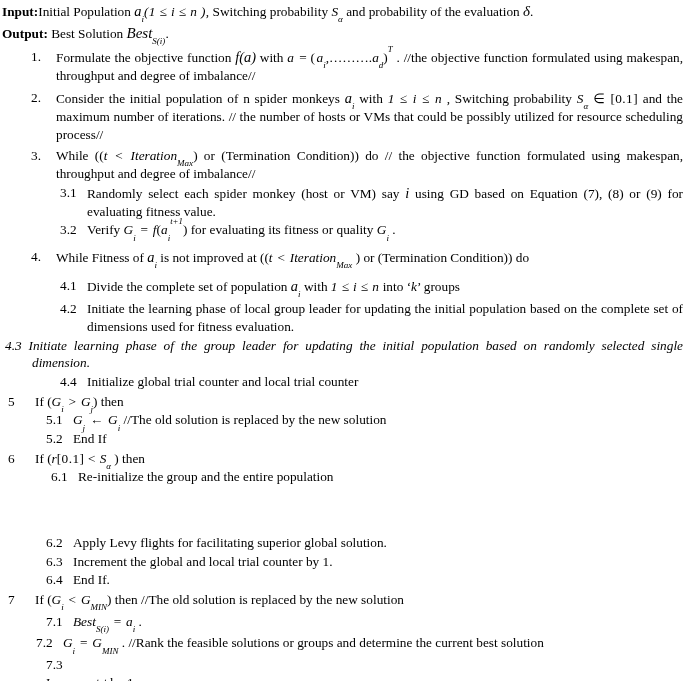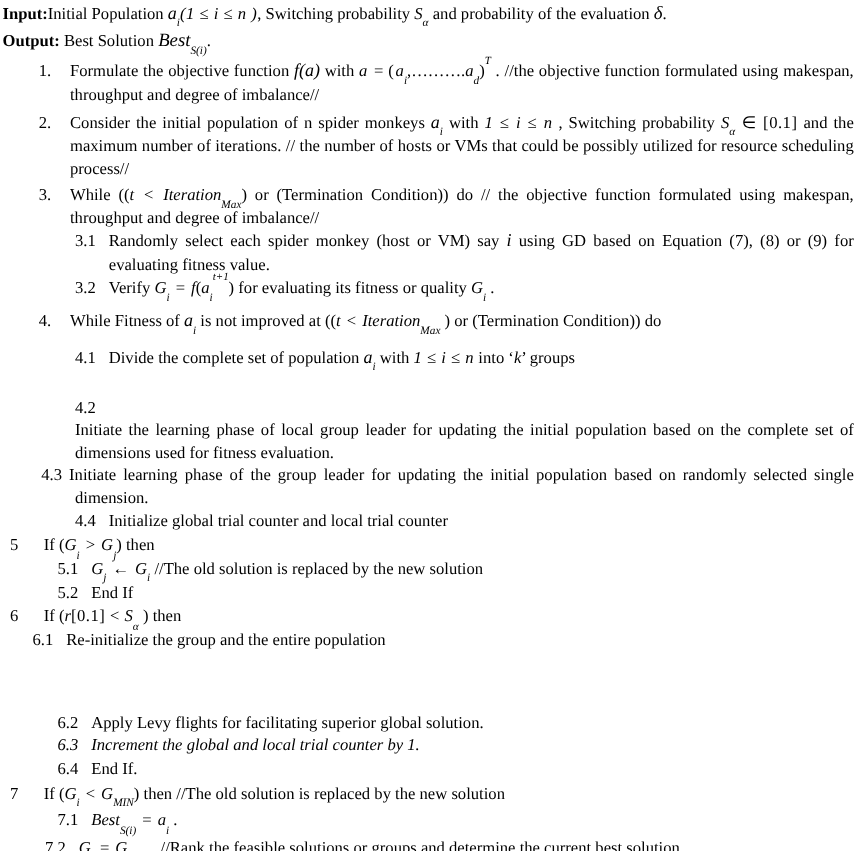--- a/index.html
+++ b/index.html
@@ -54,21 +54,21 @@
   .lvl1b { padding-left: 8px; margin-top: 2px; }
   .lvl1b > .num { width: 27px; }
   .lvl1b > .body { text-align: left; }
 
   
   .lvl2 { padding-left: 60px; margin-top: 1px; }
   .lvl2 > .num { width: 27px; }
   .lvl2 > .body { text-align: justify; text-justify: inter-word; padding-right: 2px; }
 
   
-  .lvl2.flush { padding-left: 60px; }
+  .lvl2.flush { padding-left: 32px; font-style: italic; }
   .lvl2.flush > .body { margin-left: -27px; padding-left: 27px; text-indent: -27px; }
 
   
   .mi  { font-style: italic; }
   .mb  { font-style: italic; font-weight: 400; font-size: 14.4px; }
   .op  { font-style: normal; padding: 0 1.5px; }
   sub  { font-size: 0.68em; line-height: 0; position: relative; bottom: -0.28em; font-style: italic;}
   sup  { font-size: 0.66em; line-height: 0; position: relative; top: -0.52em; font-style: italic;}
   .mbig { font-size: 15px; font-style: italic; }
   .sp { letter-spacing: .4px; }
@@ -114,21 +114,21 @@
   <div class="step lvl1" style="margin-top:9px;">
     <span class="num">4.</span>
     <span class="body"><span>While Fitness of </span><span class="mb">a</span><sub>i</sub><span> is not improved at ((</span><span class="mi">t</span><span class="op"> &lt; </span><span class="mi">Iteration</span><sub>Max</sub><span> ) or (Termination Condition)) do</span></span>
   </div>
 
   <div class="step lvl2" style="margin-top:10px;">
     <span class="num">4.1</span>
     <span class="body"><span>Divide the complete set of population  </span><span class="mb">a</span><sub>i</sub><span> with </span><span class="mi sp">1 ≤ i ≤ n</span><span> into ‘</span><span class="mi">k</span><span>’ groups</span></span>
   </div>
 
-  <div class="step lvl2" style="margin-top:21px;flex-direction:column;">
+  <div class="step lvl2" style="margin-top:4px;">
     <span class="num">4.2</span>
     <span class="body">Initiate the learning phase of local group leader for updating the initial population based on the complete set of dimensions used for fitness evaluation.</span>
   </div>
 
   <div class="step lvl2 flush">
 
     <span class="body"><span>4.3</span>&nbsp;<span>Initiate learning phase of the group leader for updating the initial population based on randomly selected single dimension.</span></span>
   </div>
 
   <div class="step lvl2">
@@ -149,29 +149,29 @@
   <div class="step lvl2" style="padding-left:46px;">
     <span class="num">5.2</span>
     <span class="body">End If</span>
   </div>
 
   <div class="step lvl1b">
     <span class="num">6</span>
     <span class="body"><span>If (</span><span class="mi">r</span><span class="sp">[0.1] &lt; </span><span class="mi">S</span><sub>α</sub><span> ) then</span></span>
   </div>
 
-  <div class="step lvl2" style="padding-left:26px;">
+  <div class="step lvl2" style="padding-left:51px;">
     <span class="num">6.1</span>
     <span class="body">Re-initialize the group and the entire population</span>
   </div>
   <div class="step lvl2" style="padding-left:46px;margin-top:48px;">
     <span class="num">6.2</span>
     <span class="body">Apply Levy flights for facilitating superior global solution.</span>
   </div>
-  <div class="step lvl2" style="padding-left:46px;font-style:italic;">
+  <div class="step lvl2" style="padding-left:46px;">
     <span class="num">6.3</span>
     <span class="body">Increment the global and local trial counter by 1.</span>
   </div>
   <div class="step lvl2" style="padding-left:46px;">
     <span class="num">6.4</span>
     <span class="body">End If.</span>
   </div>
 
   <div class="step lvl1b">
     <span class="num">7</span>

